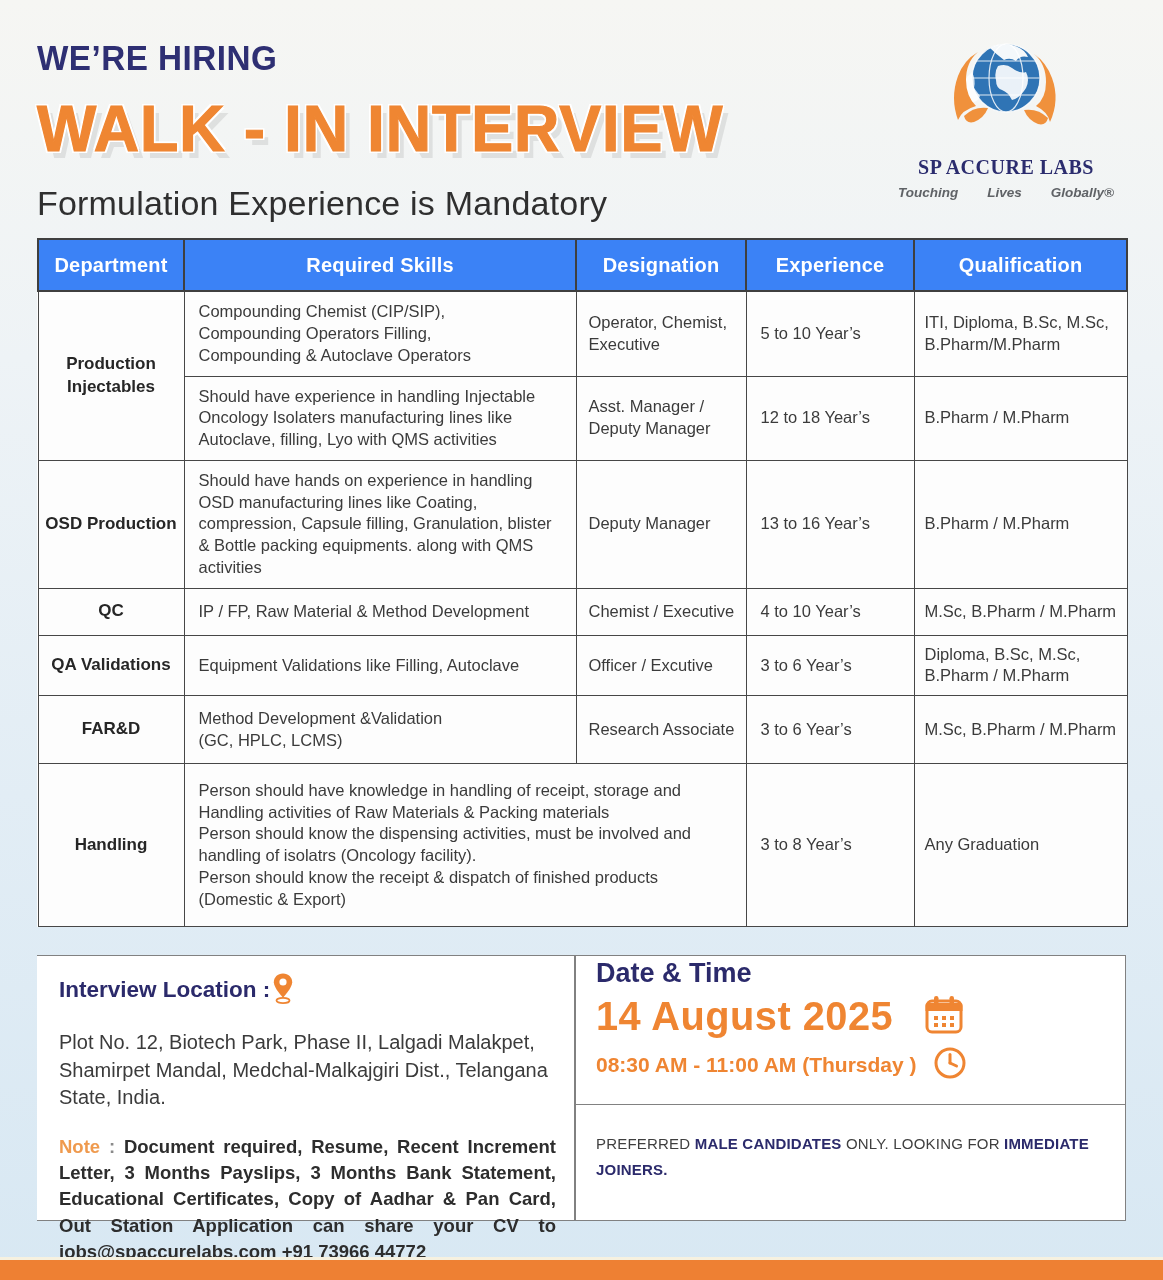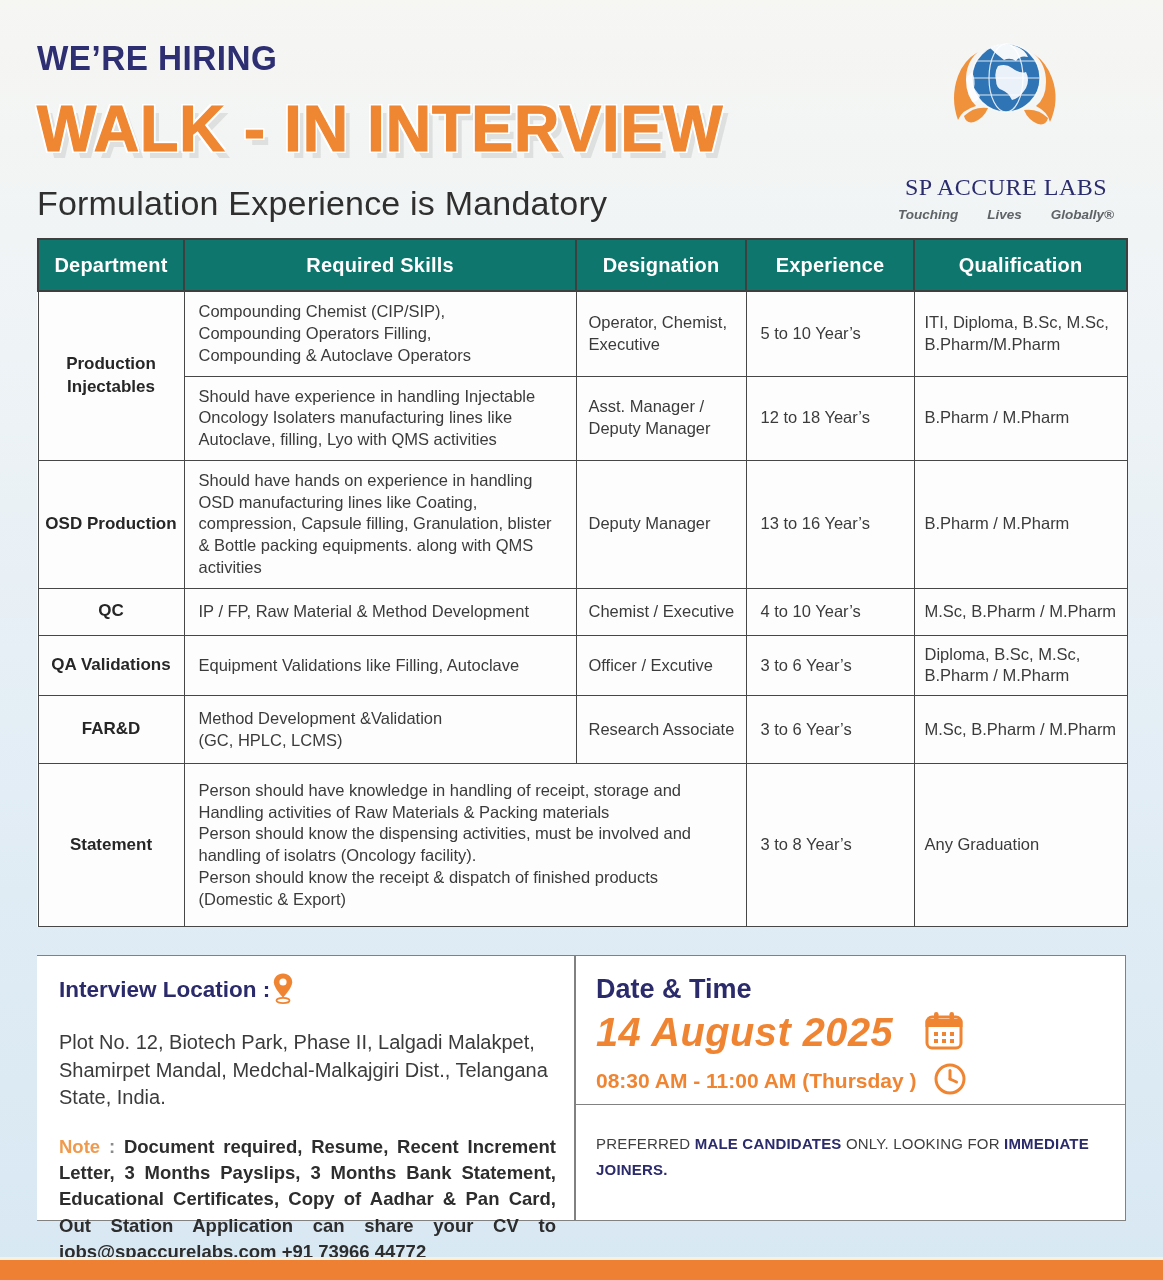--- a/index.html
+++ b/index.html
@@ -29,58 +29,58 @@
     text-shadow:
       -2px -2px 0 #ffffff, 2px -2px 0 #ffffff, -2px 2px 0 #ffffff, 2px 2px 0 #ffffff,
       -2px 0 0 #ffffff, 2px 0 0 #ffffff, 0 -2px 0 #ffffff, 0 2px 0 #ffffff,
       6px 7px 0 rgba(150,150,150,.22);
     white-space:nowrap;
   }
   .subtitle { margin-top:18px; font-size:34px; color:#2f2f2f; letter-spacing:0.2px; }
   
   .logo { width:240px; text-align:center; padding-top:2px; flex-shrink:0; }
   .logo-name {
-    margin-top:20px;
+    margin-top:2px;
     font-family:"Liberation Serif", serif;
-    font-size:24px; font-weight:400; color:#2b2c6e; letter-spacing:0.5px;
+    font-size:20px; font-weight:700; color:#2b2c6e; letter-spacing:0.5px;
     white-space:nowrap;
   }
   .logo-tagline {
     margin:6px auto 0; width:216px;
     display:flex; justify-content:space-between;
     font-size:13.5px; color:#5f6266; font-style:italic; font-weight:700;
   }
   
   .jobs-table-wrap { position:absolute; top:238px; left:37px; }
   table { border-collapse:collapse; width:1089px; table-layout:fixed; background:#fdfdfd; }
   col.c-dept { width:146px; } col.c-skills { width:392px; } col.c-desig { width:170px; }
   col.c-exp { width:168px; } col.c-qual { width:213px; }
   th {
-    background:#0f766e; color:#ffffff;
+    background:#3b82f6; color:#ffffff;
     font-size:20px; font-weight:700; letter-spacing:0.2px;
     height:52px; border:2px solid #3f3f3f; border-left:2px solid #d9d9e4;
   }
   th:first-child { border-left:2px solid #3f3f3f; }
   td {
     border:1.6px solid #474747; font-size:16.5px; color:#3b3b3b;
     vertical-align:middle; line-height:1.32; background:#fdfdfd;
   }
   td.dept { text-align:center; font-weight:700; color:#262626; font-size:17px; padding:4px 6px; }
   td.skills { padding:9px 10px 9px 14px; white-space:pre-line; }
   td.desig { padding:8px 8px 8px 12px; }
   td.exp { padding:8px 6px 8px 14px; }
   td.qual { padding:8px 6px 8px 10px; }
   
   .bottom { position:absolute; top:955px; left:37px; width:1089px; display:grid; grid-template-columns:538px 551px; }
   .box { background:#ffffff; border:1.6px solid #818181; }
-  .box-datetime { height:150px; padding:18px 20px; }
+  .box-datetime { height:150px; padding:2px 20px; }
   .box-preferred { height:116px; border-top:none; padding:26px 20px; }
   .box-right { grid-row:1 / span 2; height:266px; border-left:none; padding:16px 18px 14px 22px; }
   .dt-heading { font-size:27px; font-weight:700; color:#2b2a6b; }
-  .dt-date-row { display:flex; align-items:center; gap:22px; margin-top:4px;font-style:italic; }
+  .dt-date-row { display:flex; align-items:center; gap:22px; margin-top:4px; }
   .dt-date { font-size:41px; font-weight:700; color:#ef8532; letter-spacing:0.5px; transform:scaleX(.97); transform-origin:left; white-space:nowrap; }
   .dt-time-row { display:flex; align-items:center; gap:16px; margin-top:6px; }
   .dt-time { font-size:21px; font-weight:700; color:#ef8532; white-space:nowrap; }
   .preferred-text { font-size:15px; line-height:1.72; color:#3f3f3f; letter-spacing:0.2px; }
   .preferred-text .strong { color:#2b2a6b; font-weight:700; }
   .loc-heading-row { display:flex; align-items:center; }
   .loc-heading { font-size:22.5px; font-weight:700; color:#2b2a6b; }
   .loc-address { margin-top:21px; font-size:20px; color:#3b3b3b; line-height:1.38; }
   .note-para { margin-top:22px; font-size:18.5px; font-weight:700; color:#2d2d2d; line-height:1.42; text-align:justify; }
   .note-label { color:#ef9a4e; }
@@ -184,21 +184,21 @@
       </tr>
       <tr style="height:68px;">
         <td class="dept">FAR&amp;D</td>
         <td class="skills">Method Development &amp;Validation
 (GC, HPLC, LCMS)</td>
         <td class="desig">Research Associate</td>
         <td class="exp">3 to 6 Year’s</td>
         <td class="qual">M.Sc, B.Pharm / M.Pharm</td>
       </tr>
       <tr style="height:163px;">
-        <td class="dept">Statement</td>
+        <td class="dept">Handling</td>
         <td class="skills" colspan="2">Person should have knowledge in handling of receipt, storage and Handling activities of Raw Materials &amp; Packing materials
 Person should know the dispensing activities, must be involved and handling of isolatrs (Oncology facility).
 Person should know the receipt &amp; dispatch of finished products (Domestic &amp; Export)</td>
         <td class="exp">3 to 8 Year’s</td>
         <td class="qual">Any Graduation</td>
       </tr>
     </tbody>
       </table>
   </div>
 

